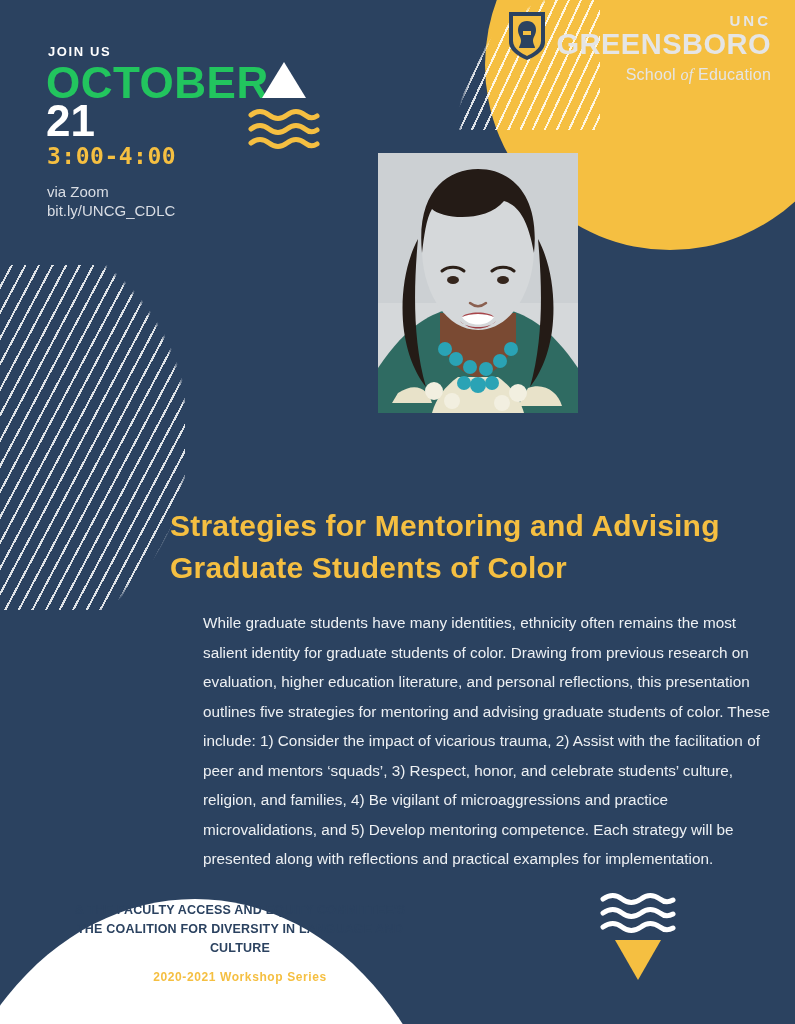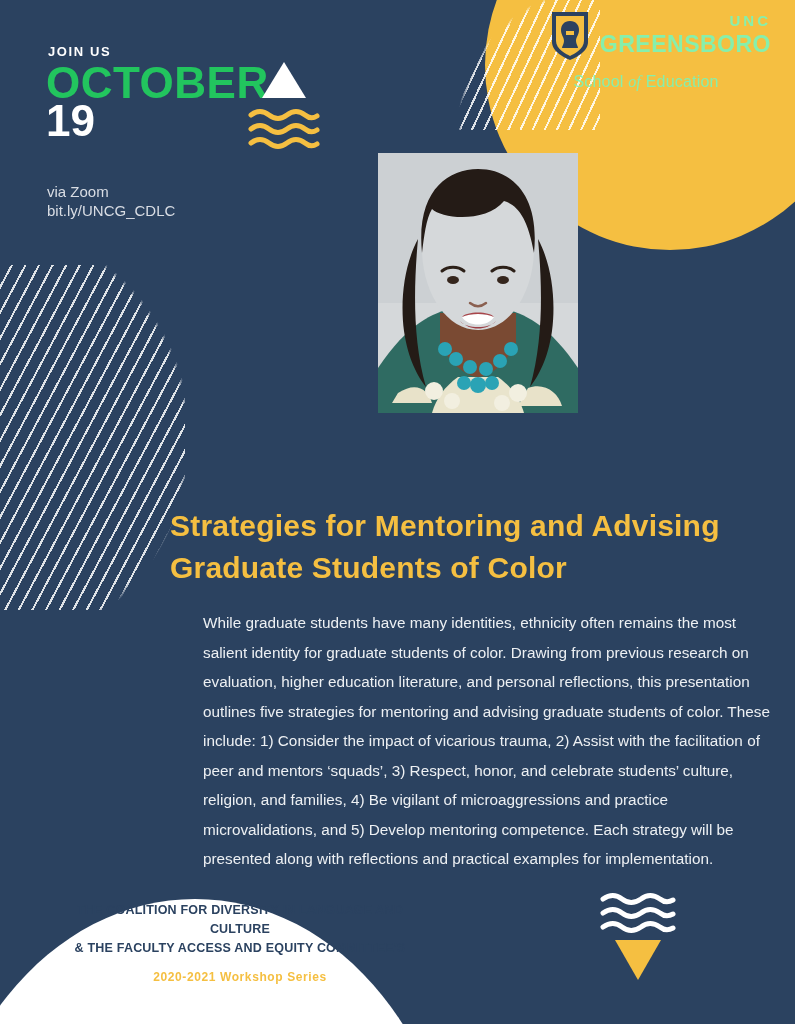--- a/index.html
+++ b/index.html
@@ -153,50 +153,49 @@
     border-top: 40px solid #f5bf41;
   }
 
   
   .logo {
     position: absolute;
     right: 24px;
     top: 10px;
     width: 250px;
     text-align: right;
-    color: #86efac;
+    color: #e5e5e5;
   }
   .logo-row {
     display: flex;
     align-items: center;
     justify-content: flex-end;
   }
   .logo-mark {
     width: 44px;
     height: 52px;
     margin-right: 8px;
     flex: 0 0 auto;
   }
   .logo-unc {
     font-size: 15px;
     font-weight: bold;
     letter-spacing: 3px;
     line-height: 16px;
   }
   .logo-greensboro {
-    font-size: 23px;
+    font-size: 29px;
     font-weight: bold;
     letter-spacing: 0.5px;
     line-height: 30px;
   }
   .logo-school {
     font-size: 16px;
-    margin-top: 11px;
+    margin-top: 4px;
     letter-spacing: 0.2px;
-    text-align: center;
   }
   .logo-school em {
     font-family: "Liberation Serif", serif;
     font-style: italic;
   }
 
   
   .portrait {
     position: absolute;
     left: 378px;
@@ -267,21 +266,22 @@
 
 <div class="poster">
 
   <div class="yellow-circle"></div>
   <div class="hatch-top"></div>
   <div class="hatch-left"></div>
   <div class="white-bottom"></div>
 
   <div class="join-us">JOIN US</div>
   <div class="month">OCTOBER</div>
-  <div class="day">19</div>
+  <div class="day">21</div>
+  <div class="time">3:00-4:00</div>
   <div class="via">
     <div>via Zoom</div>
     <div>bit.ly/UNCG_CDLC</div>
   </div>
 
   <div class="tri-up"></div>
   <svg class="waves-top" viewBox="0 0 72 42">
     <g fill="none" stroke="#f5bf41" stroke-width="5" stroke-linecap="round">
       <path d="M3 7 q9 -7 18 0 q9 7 18 0 q9 -7 18 0 q6 5 12 1"></path>
       <path d="M3 21 q9 -7 18 0 q9 7 18 0 q9 -7 18 0 q6 5 12 1"></path>
@@ -357,18 +357,18 @@
 
 
   <div class="headline">
     <div>Strategies for Mentoring and Advising</div>
     <div>Graduate Students of Color</div>
   </div>
 
   <div class="abstract">While graduate students have many identities, ethnicity often remains the most salient identity for graduate students of color. Drawing from previous research on evaluation, higher education literature, and personal reflections, this presentation outlines five strategies for mentoring and advising graduate students of color. These include: 1) Consider the impact of vicarious trauma, 2) Assist with the facilitation of peer and mentors ‘squads’, 3) Respect, honor, and celebrate students’ culture, religion, and families, 4) Be vigilant of microaggressions and practice microvalidations, and 5) Develop mentoring competence. Each strategy will be presented along with reflections and practical examples for implementation.</div>
 
   <div class="footer">
+    <div class="footer-line1">&amp; THE FACULTY ACCESS AND EQUITY COMMITTEE'S</div>
     <div class="footer-line1">THE COALITION FOR DIVERSITY IN LANGUAGE AND CULTURE</div>
-    <div class="footer-line1">&amp; THE FACULTY ACCESS AND EQUITY COMMITTEE'S</div>
     <div class="footer-series">2020-2021  Workshop Series</div>
   </div>
 
 </div>
 
 </body></html>

